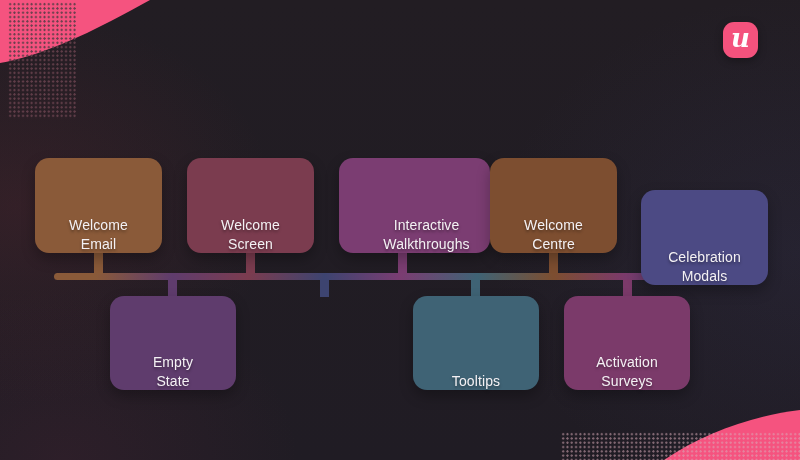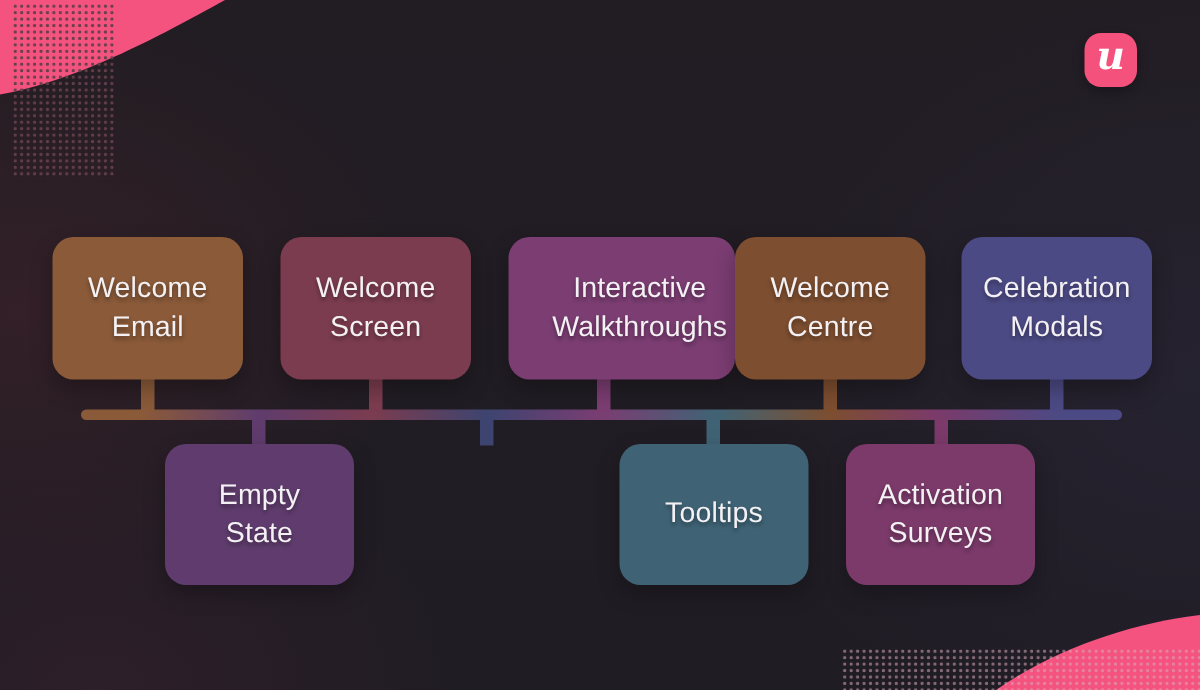--- a/index.html
+++ b/index.html
@@ -48,22 +48,22 @@
       #8a5a39 0%, #8a5a39 6%, #5f3c6d 17%, #7b3c4f 28%, #3d4470 39%,
       #7b3d72 50%, #3f6375 61%, #7d4e30 72%, #7b3a6a 82%, #4c4a84 94%, #4c4a84 100%);
   }
   .conn { position:absolute; width:9px; z-index:1; }
   .conn-top { top:250px; height:24px; }
   .conn-bot { top:279px; height:18px; }
   .ct1{left:94px} .ct2{left:246px} .ct3{left:398px} .ct4{left:549px} .ct5{left:700px}
   .cb1{left:168px} .cb2{left:320px} .cb3{left:471px} .cb4{left:623px}
   .node {
     position:absolute; z-index:2; border-radius:14px;
-    display:flex; align-items:center; justify-content:center; text-align:center;
-    color:#f4f1f4; font-size:19px; line-height:1.32; font-weight:500;
+    display:flex; align-items:flex-end; justify-content:center; text-align:center;
+    color:#f4f1f4; font-size:14px; line-height:1.32; font-weight:500;
     letter-spacing:0.1px; white-space:pre-line;
     text-shadow:0 2px 3px rgba(0,0,0,0.38);
     box-shadow:0 6px 14px rgba(0,0,0,0.28);
   }
   .row-top { top:158px; width:127px; height:95px; }
   .row-bot { top:296px; width:126px; height:94px; }
   .t1{left:35px} .t2{left:187px} .t3{left:339px} .t4{left:490px} .t5{left:641px}
   .b1{left:110px} .b2{left:261px} .b3{left:413px} .b4{left:564px}
 </style>
 </head>
@@ -108,21 +108,21 @@
 Screen</span>
   </div>
   <div class="node row-top t3" style="background-color: rgb(123, 61, 114); padding-left: 24px;">
     <span>Interactive
 Walkthroughs</span>
   </div>
   <div class="node row-top t4" style="background-color: rgb(125, 78, 48);">
     <span>Welcome
 Centre</span>
   </div>
-  <div class="node row-top t5" style="background-color: rgb(76, 74, 132);">
+  <div class="node row-top t5" style="background-color: rgb(76, 74, 132); margin-top: 32px;">
     <span>Celebration
 Modals</span>
   </div>
 
   <div class="node row-bot b1" style="background-color: rgb(95, 60, 109);">
     <span>Empty
 State</span>
   </div>
   <div class="node row-bot b3" style="background-color: rgb(63, 99, 117);">
     <span>Tooltips</span>

